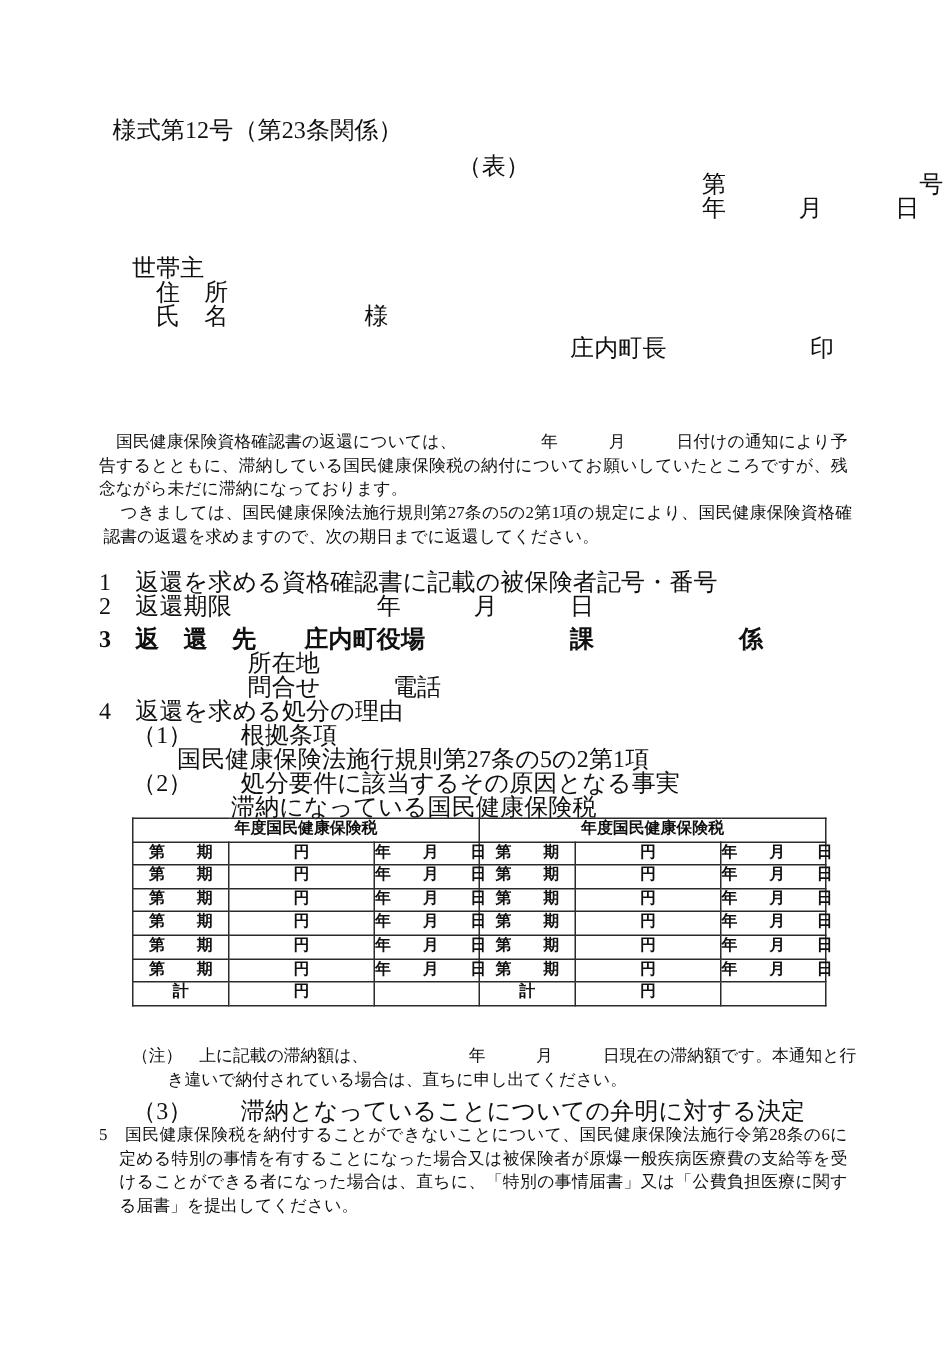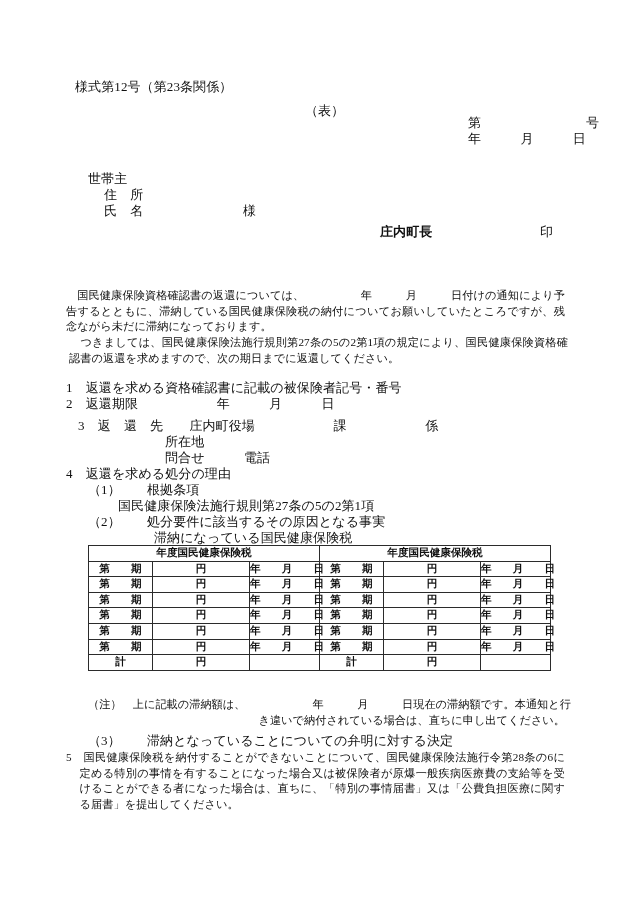--- a/index.html
+++ b/index.html
@@ -19,21 +19,21 @@
     position: absolute;
     inset: 0;
     width: 630px;
     height: 903px;
   }
 
   
   .ln {
     position: absolute;
     white-space: pre;
-    font-size: 13px;
+    font-size: 16px;
     line-height: 1.0;
     letter-spacing: 0.1px;
   }
   .blk {
     position: absolute;
     font-size: 11.2px;
     line-height: 15.6px;
     letter-spacing: 0.05px;
     text-align: justify;
     text-justify: inter-character;
@@ -44,39 +44,39 @@
   #form-no      { left: 75px;  top: 80px; }
   #omote        { left: 305px; top: 104px; }
   #doc-number   { left: 468px; top: 116px; }
   #doc-date     { left: 468px; top: 132px; }
 
   #householder-label { left: 88px;  top: 172px; }
   #addr-label        { left: 104px; top: 188px; }
   #name-label        { left: 104px; top: 204px; }
   #name-honorific    { left: 243px; top: 204px; }
 
-  #issuer-name  { left: 380px; top: 225px; font-weight: bold; }
+  #issuer-name  { left: 380px; top: 225px; }
   #issuer-seal  { left: 540px; top: 225px; }
 
   #doc-title {
     left: 0; top: 252px;
     width: 630px;
     text-align: center;
     white-space: pre;
     font-size: 11.2px;
   }
 
   
   #para-1 { left: 66px; top: 288px; width: 499px; }
   #para-2 { left: 69px; top: 335px; width: 499px; }
 
   
   #item-1 { left: 66px;  top: 381px; }
   #item-2 { left: 66px;  top: 397px; }
-  #item-3 { left: 78px;  top: 419px; }
+  #item-3 { left: 66px;  top: 419px; font-weight: bold; }
   #item-3a { left: 165px; top: 435px; }
   #item-3b { left: 165px; top: 451px; }
   #item-4 { left: 66px;  top: 467px; text-align: right; }
   #item-4-1   { left: 88px;  top: 483px; }
   #item-4-1-t { left: 118px; top: 499px; }
   #item-4-2   { left: 88px;  top: 515px; }
   #item-4-2-t { left: 118px; top: 531px; margin-left: 36px; }
 
   #note-3 { left: 88px; top: 734px; }
   #item-5 { left: 66px; top: 750px; width: 499px; }
@@ -117,21 +117,21 @@
   
   #table-note {
     position: absolute;
     left: 88px;
     top: 697px;
     width: 477px;
     font-size: 11.2px;
     line-height: 15.6px;
   }
   #table-note .nrow { display: block; white-space: pre; }
-  #table-note .nrow2 { padding-left: 2.1em; text-align: right; }
+  #table-note .nrow2 { padding-left: 2.1em; }
 </style>
 </head>
 <body>
 
 <div class="page">
 
   <div class="ln" id="form-no">様式第12号（第23条関係）</div>
   <div class="ln" id="omote">（表）</div>
   <div class="ln" id="doc-number">第　　　　　　　　号</div>
   <div class="ln" id="doc-date">年　　　月　　　日</div>

